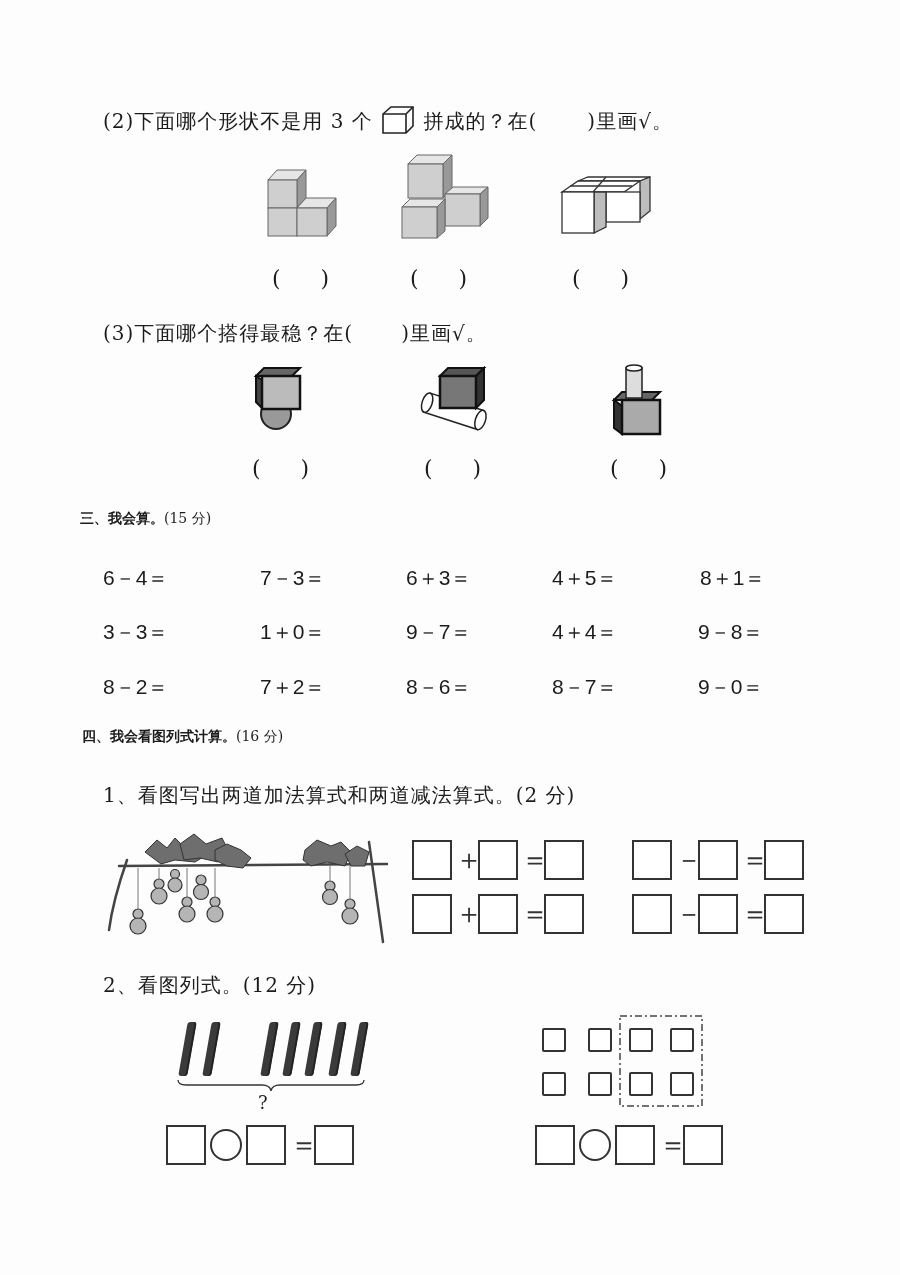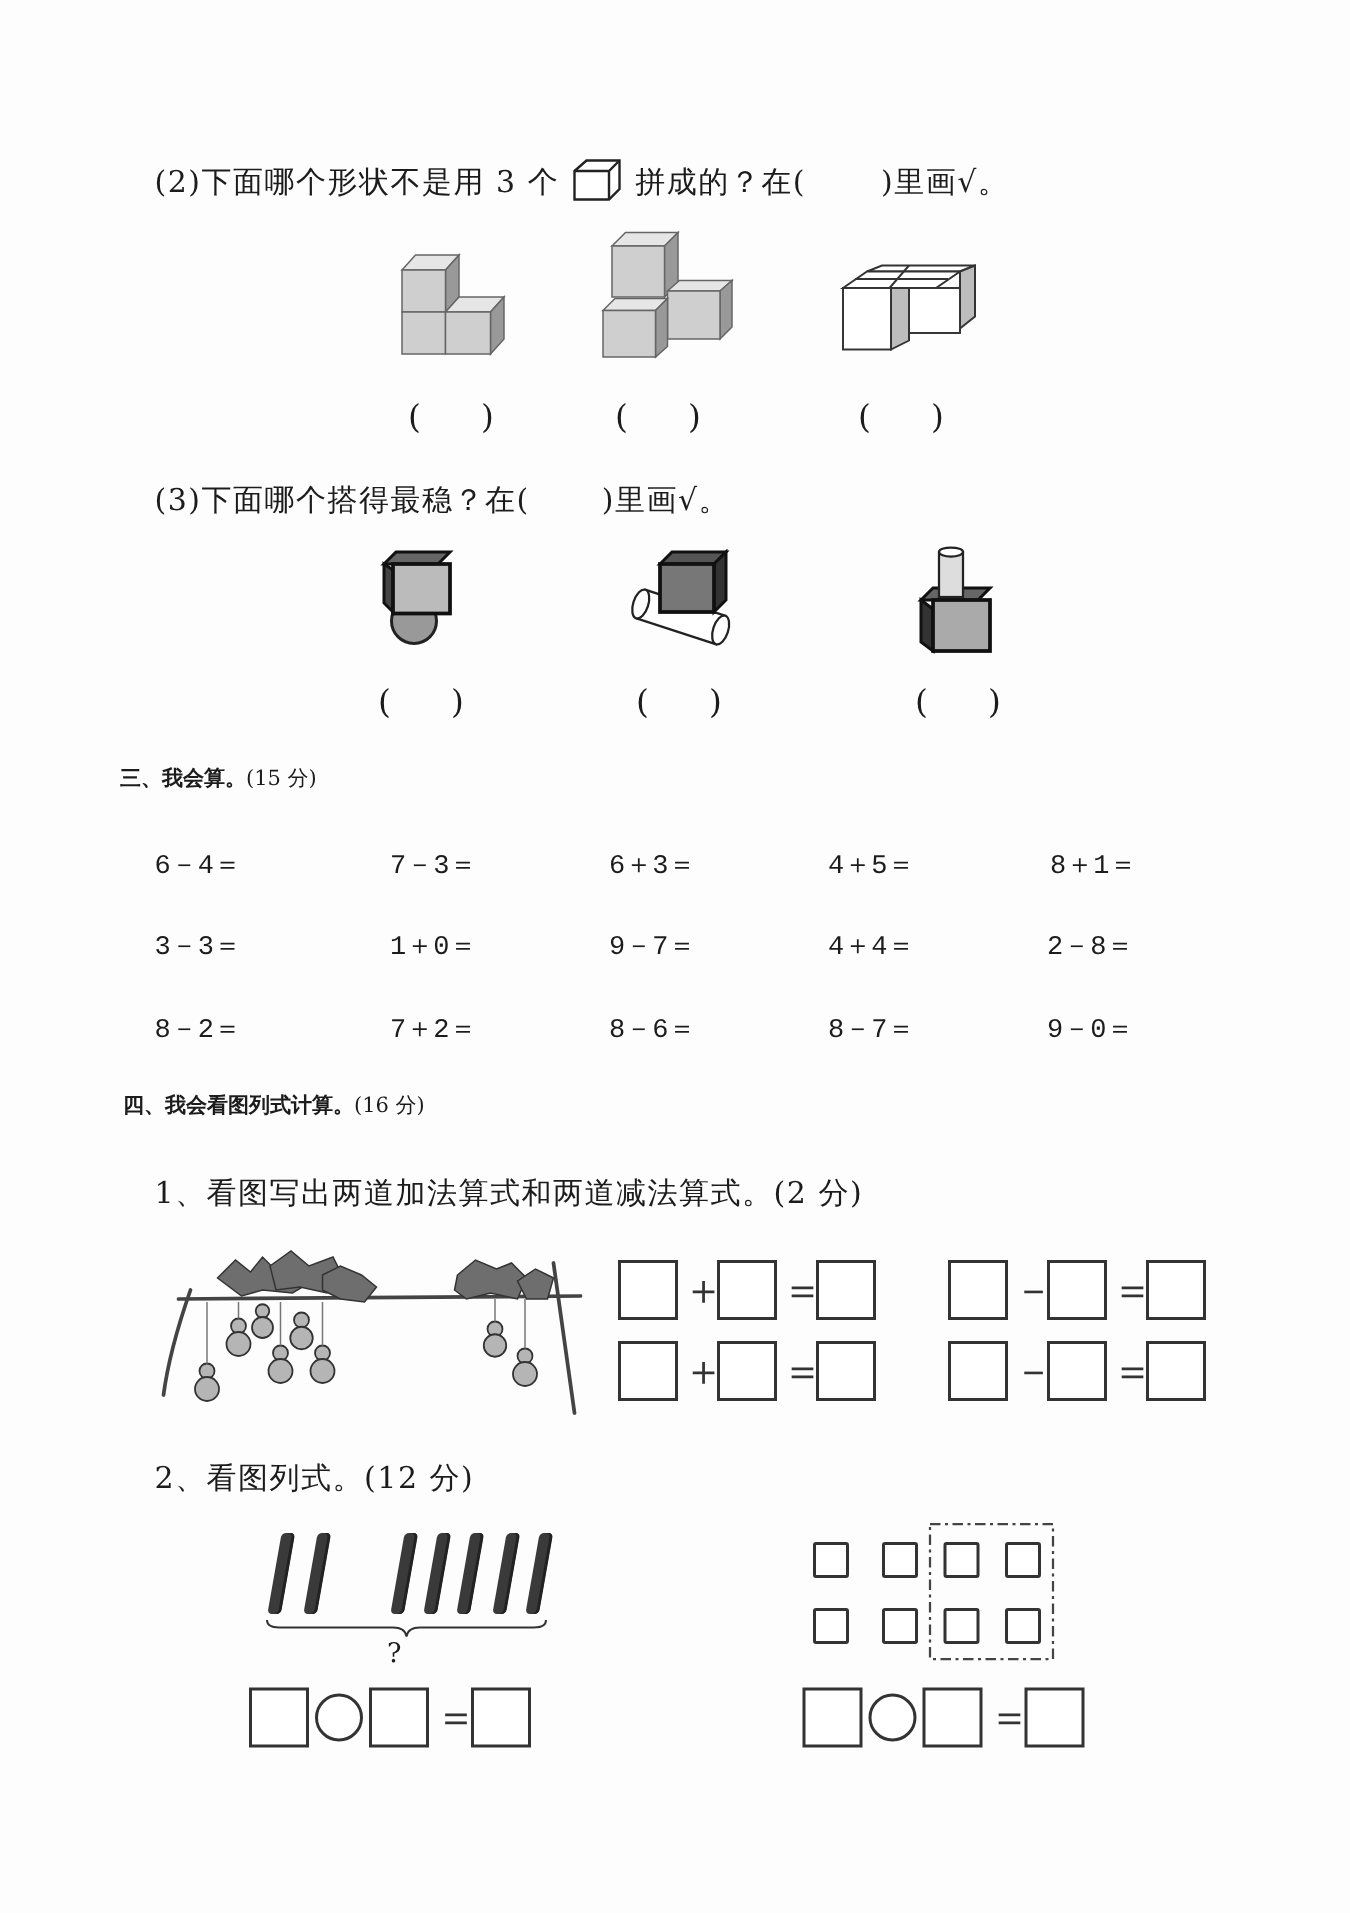--- a/index.html
+++ b/index.html
@@ -4,21 +4,21 @@
 <style>
   html, body { margin:0; padding:0; background:#fdfdfd; }
   body { width:900px; height:1275px; position:relative; overflow:hidden;
          font-family:"DejaVu Serif","Liberation Serif",serif; color:#1c1c1c; }
   .abs { position:absolute; }
   .q-text { font-size:20px; letter-spacing:1px; white-space:nowrap; }
   .h-text { font-size:14px; font-weight:bold; white-space:nowrap; font-family:"DejaVu Sans","Liberation Sans",sans-serif; }
   .h-text .pts { font-weight:normal; font-family:"DejaVu Serif","Liberation Serif",serif; }
   .paren { font-size:22px; white-space:nowrap; }
   .paren .gap { display:inline-block; width:40px; }
-  .calc { font-size:18px; white-space:nowrap; font-family:Liberation Mono, monospace; }
+  .calc { font-size:21px; white-space:nowrap; font-family:Liberation Sans, sans-serif; }
   .box { display:inline-block; border:2px solid #333; background:#fff; box-sizing:border-box; vertical-align:middle; }
   .op { display:inline-block; font-size:28px; width:20px; text-align:center; vertical-align:middle; color:#333; line-height:1; }
   .eq-row { display:flex; align-items:center; gap:3px; }
   .circle { display:inline-block; border:2px solid #333; border-radius:50%; box-sizing:border-box; vertical-align:middle; background:#fff; }
   .inline-cube { display:inline-block; vertical-align:middle; }
   .stick { position:absolute; width:9px; height:54px; background:#3a3a3a; border-radius:3px; transform:skewX(-10deg); box-shadow:inset -2px 0 0 #222; }
   .sq { position:absolute; width:24px; height:24px; border:2px solid #333; border-radius:2px; box-sizing:border-box; background:#fff; }
 </style>
 </head>
 <body>
@@ -114,21 +114,21 @@
 <div class="abs calc" style="left:103px;top:564px;">6－4＝</div>
 <div class="abs calc" style="left:260px;top:564px;">7－3＝</div>
 <div class="abs calc" style="left:406px;top:564px;">6＋3＝</div>
 <div class="abs calc" style="left:552px;top:564px;">4＋5＝</div>
 <div class="abs calc" style="left:700px;top:564px;">8＋1＝</div>
 
 <div class="abs calc" style="left:103px;top:618px;">3－3＝</div>
 <div class="abs calc" style="left:260px;top:618px;">1＋0＝</div>
 <div class="abs calc" style="left:406px;top:618px;">9－7＝</div>
 <div class="abs calc" style="left:552px;top:618px;">4＋4＝</div>
-<div class="abs calc" style="left:698px;top:618px;">2－8＝</div>
+<div class="abs calc" style="left:698px;top:618px;">9－8＝</div>
 
 <div class="abs calc" style="left:103px;top:673px;">8－2＝</div>
 <div class="abs calc" style="left:260px;top:673px;">7＋2＝</div>
 <div class="abs calc" style="left:406px;top:673px;">8－6＝</div>
 <div class="abs calc" style="left:552px;top:673px;">8－7＝</div>
 <div class="abs calc" style="left:698px;top:673px;">9－0＝</div>
 
 <div class="abs h-text" style="left:82px;top:728px;">
   <span>四、我会看图列式计算。</span><span class="pts">(16 分)</span>
 </div>

